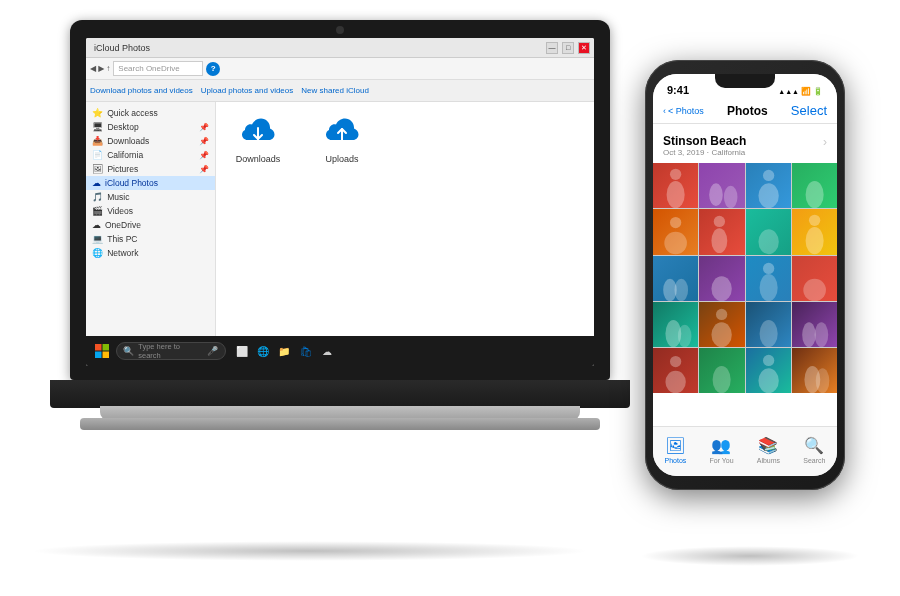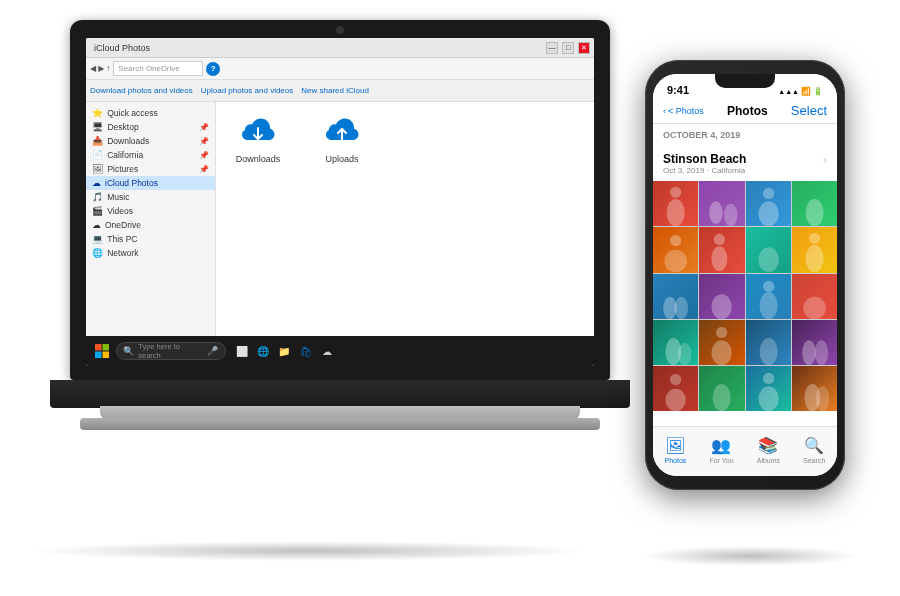--- a/index.html
+++ b/index.html
@@ -682,21 +682,20 @@
 
         <div class="phone-navbar">
           <div class="phone-back">
             <span>‹</span>
             <span>&lt; Photos</span>
           </div>
           <div class="phone-nav-title">Photos</div>
           <div class="phone-nav-action">Select</div>
         </div>
 
-        <div class="phone-date-header">OCTOBER 4, 2019</div>
 
         <div class="photo-location">
           <div>
             <div class="location-name">Stinson Beach</div>
             <div class="location-sub">Oct 3, 2019 · California</div>
           </div>
           <div class="location-chevron">›</div>
         </div>
 
         <div class="photo-grid">

